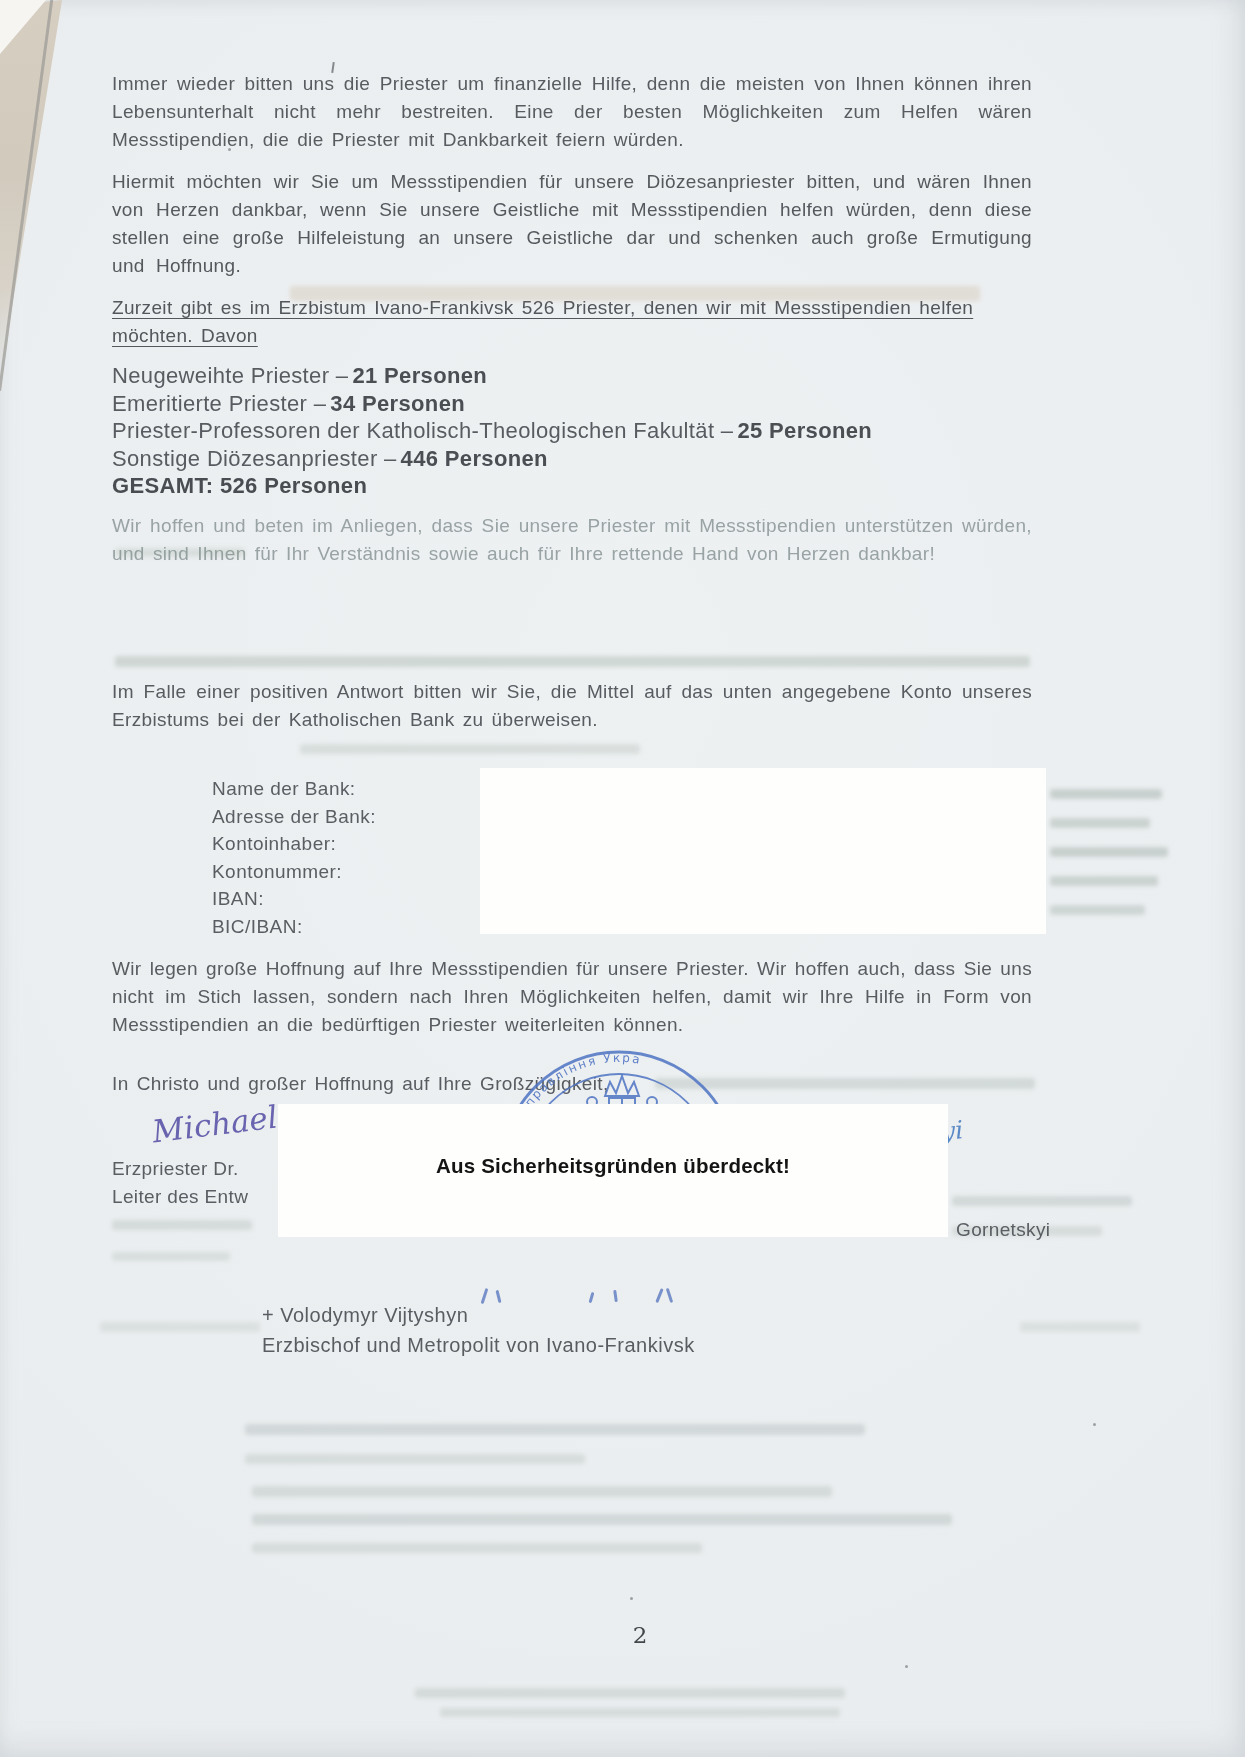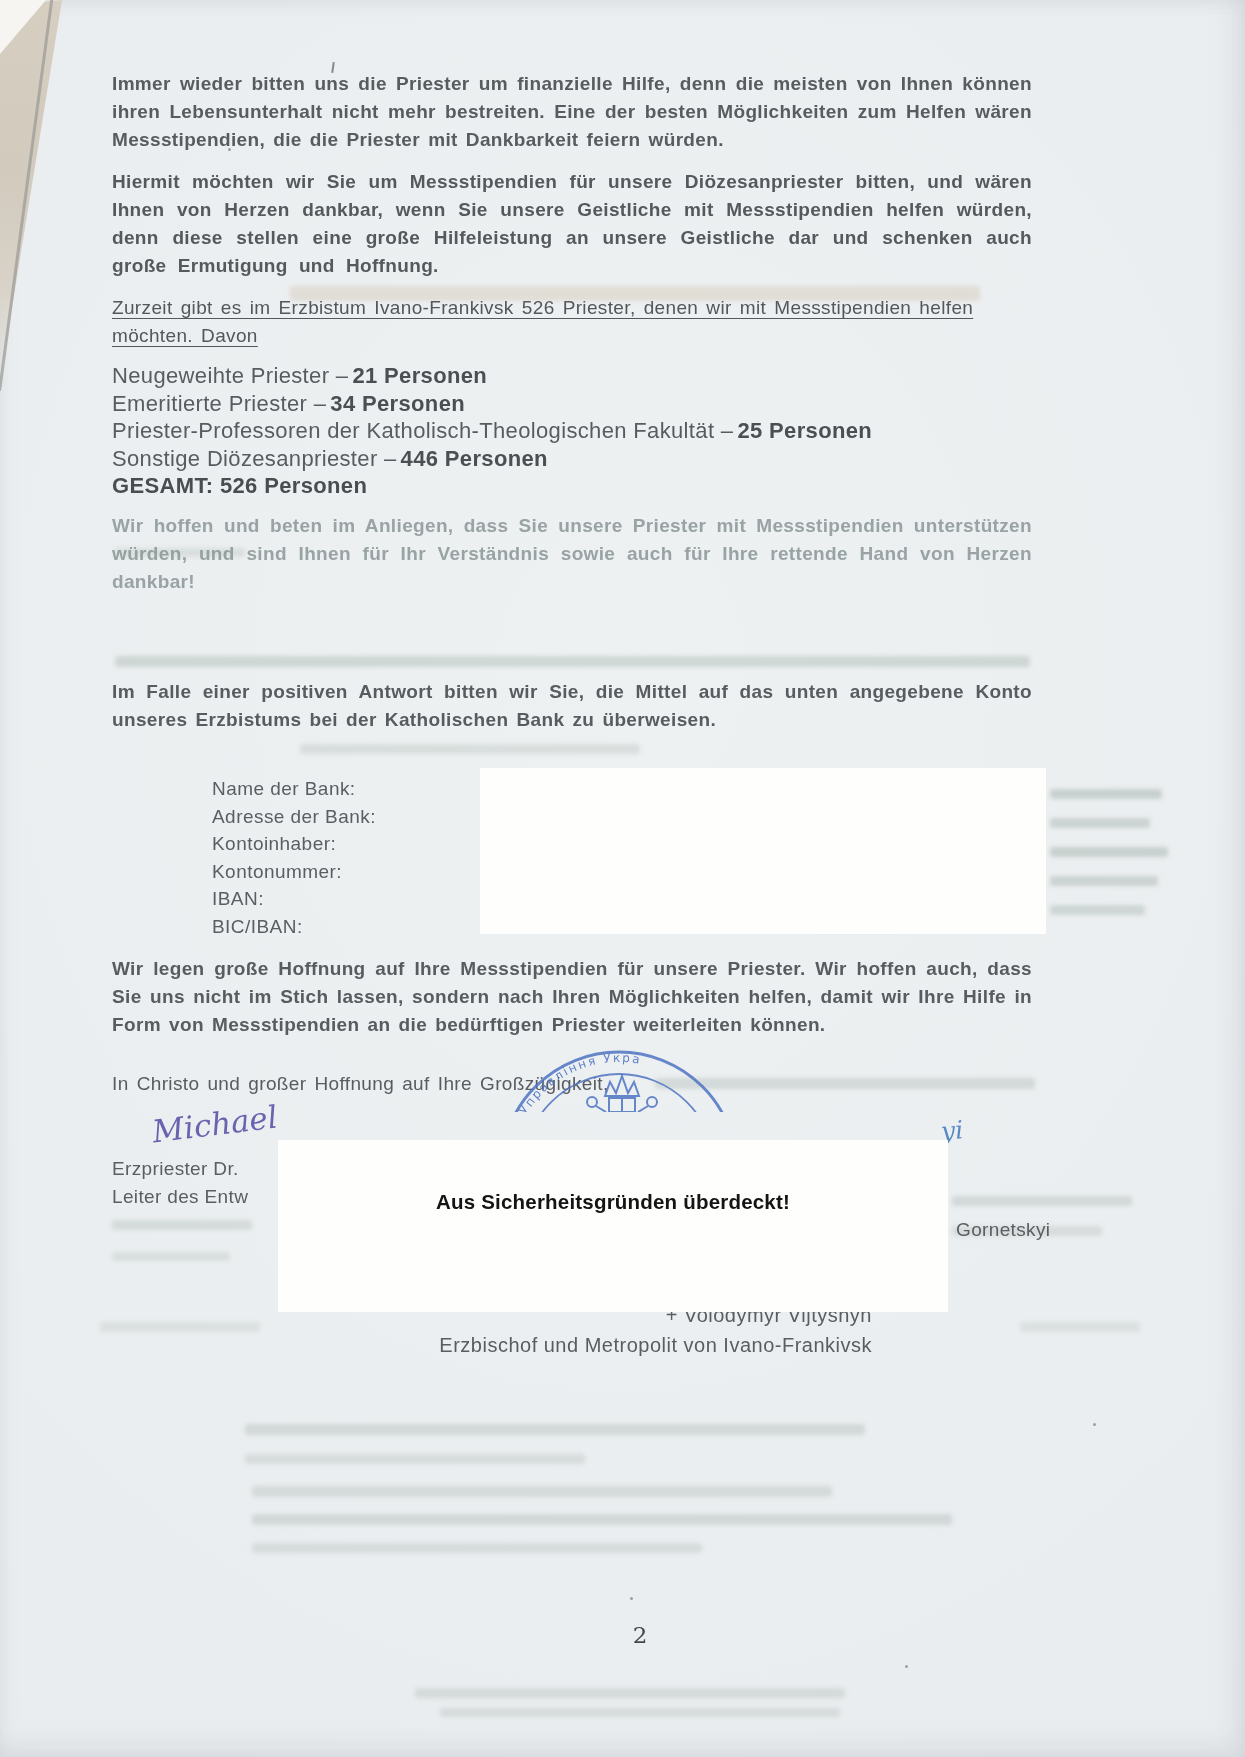--- a/index.html
+++ b/index.html
@@ -8,37 +8,37 @@
     width:1245px;height:1757px;
     margin:0 auto;
     background:
       radial-gradient(130% 110% at 50% 38%, #eef1f2 0%, #eaedef 60%, #e7ebee 100%);
     font-family:"Liberation Sans", sans-serif;
     overflow:hidden;
     box-shadow:inset -8px -10px 26px rgba(150,158,168,0.22), inset 0 6px 14px rgba(160,166,172,0.12);
   }
   .para{position:absolute;left:112px;width:920px;margin:0;
     font-size:19px;line-height:28px;color:#585c61;letter-spacing:.35px;word-spacing:2.5px;}
-  .justify{text-align:justify;font-weight:bold;}
+  .justify{text-align:justify;}
   .wide{word-spacing:5.5px;color:#55595e;}
   .underlined{text-decoration:underline;text-underline-offset:4px;text-decoration-thickness:1.4px;color:#53575c;}
   .faded{color:#99a3a4;}
   .stats{position:absolute;left:112px;top:362px;margin:0;font-size:22px;line-height:27.5px;color:#585c61;letter-spacing:.35px;}
   .stats .lbl{margin-right:4px;}
   .stats .val{font-weight:bold;color:#4b4f54;}
   .stats .total{font-weight:bold;color:#494d52;}
   .bank{position:absolute;left:200px;top:763px;margin:12px;font-size:19px;line-height:27.6px;color:#5a5e63;letter-spacing:.45px;z-index:1;}
   .whitebox{position:absolute;background:#fefefd;z-index:5;}
   .redaction-label{display:block;margin:50px 20px 0 20px;text-align:center;
     font-weight:bold;font-size:20.5px;color:#141414;letter-spacing:.2px;}
   .sigline{position:absolute;margin:0;font-size:19px;color:#5a5e63;letter-spacing:.35px;z-index:2;}
   .handwriting{font-family:"DejaVu Serif", serif;font-style:italic;z-index:2;position:absolute;}
   .hand-left{left:152px;top:1106px;font-size:31px;color:#5b55a8;transform:rotate(-7deg);opacity:.9;}
   .hand-right{left:941px;top:1116px;font-size:25px;color:#4a7ec2;transform:rotate(-4deg);opacity:.9;}
-  .center-line{position:absolute;left:262px;width:610px;margin:0;text-align:right;
+  .center-line{position:absolute;left:262px;width:610px;margin:0;text-align:left;
     font-size:20px;color:#595d62;letter-spacing:.5px;z-index:2;}
   .pageno{position:absolute;left:560px;top:1622px;width:160px;text-align:center;margin:0;
     font-family:"DejaVu Serif", serif;font-size:23px;color:#43464a;}
   .ghost{position:absolute;border-radius:3px;filter:blur(2px);z-index:0;}
   .tip{position:absolute;width:2.5px;background:#5b79c0;border-radius:2px;z-index:2;opacity:.8;}
   .speck{position:absolute;width:3px;height:3px;border-radius:50%;background:#9aa0a4;z-index:1;}
   .stamp-svg{position:absolute;left:496px;top:1042px;z-index:2;}
   .corner-beige{position:absolute;left:0;top:0;width:64px;height:382px;z-index:4;
     background:linear-gradient(to bottom,#d6cec1 0%,#d2cabd 45%,#d8d2c8 75%,rgba(218,212,202,0) 100%);
     clip-path:polygon(0 6px,62px 0,0 100%);}
@@ -107,21 +107,21 @@
       <line x1="152" y1="64" x2="142" y2="70" stroke-width="2"></line>
     </g>
   </svg>
 
   <p class="para" style="top:1070px">In Christo und großer Hoffnung auf Ihre Großzügigkeit,</p>
 
   <span class="handwriting hand-left">Michael</span>
   <p class="sigline" style="left:112px;top:1158px">Erzpriester Dr.</p>
   <p class="sigline" style="left:112px;top:1186px">Leiter des Entw</p>
 
-  <div class="whitebox" style="left:278px;top:1140px;width:670px;height:172px">
+  <div class="whitebox" style="left:278px;top:1104px;width:670px;height:133px">
     <span class="redaction-label">Aus Sicherheitsgründen überdeckt!</span>
   </div>
 
   <span class="handwriting hand-right">yi</span>
   <p class="sigline" style="left:956px;top:1219px">Gornetskyi</p>
 
   <div class="tip" style="left:483px;top:1288px;height:16px;transform:rotate(18deg)"></div>
   <div class="tip" style="left:497px;top:1290px;height:13px;transform:rotate(-14deg)"></div>
   <div class="tip" style="left:590px;top:1292px;height:11px;transform:rotate(16deg)"></div>
   <div class="tip" style="left:614px;top:1290px;height:12px;transform:rotate(-8deg)"></div>

